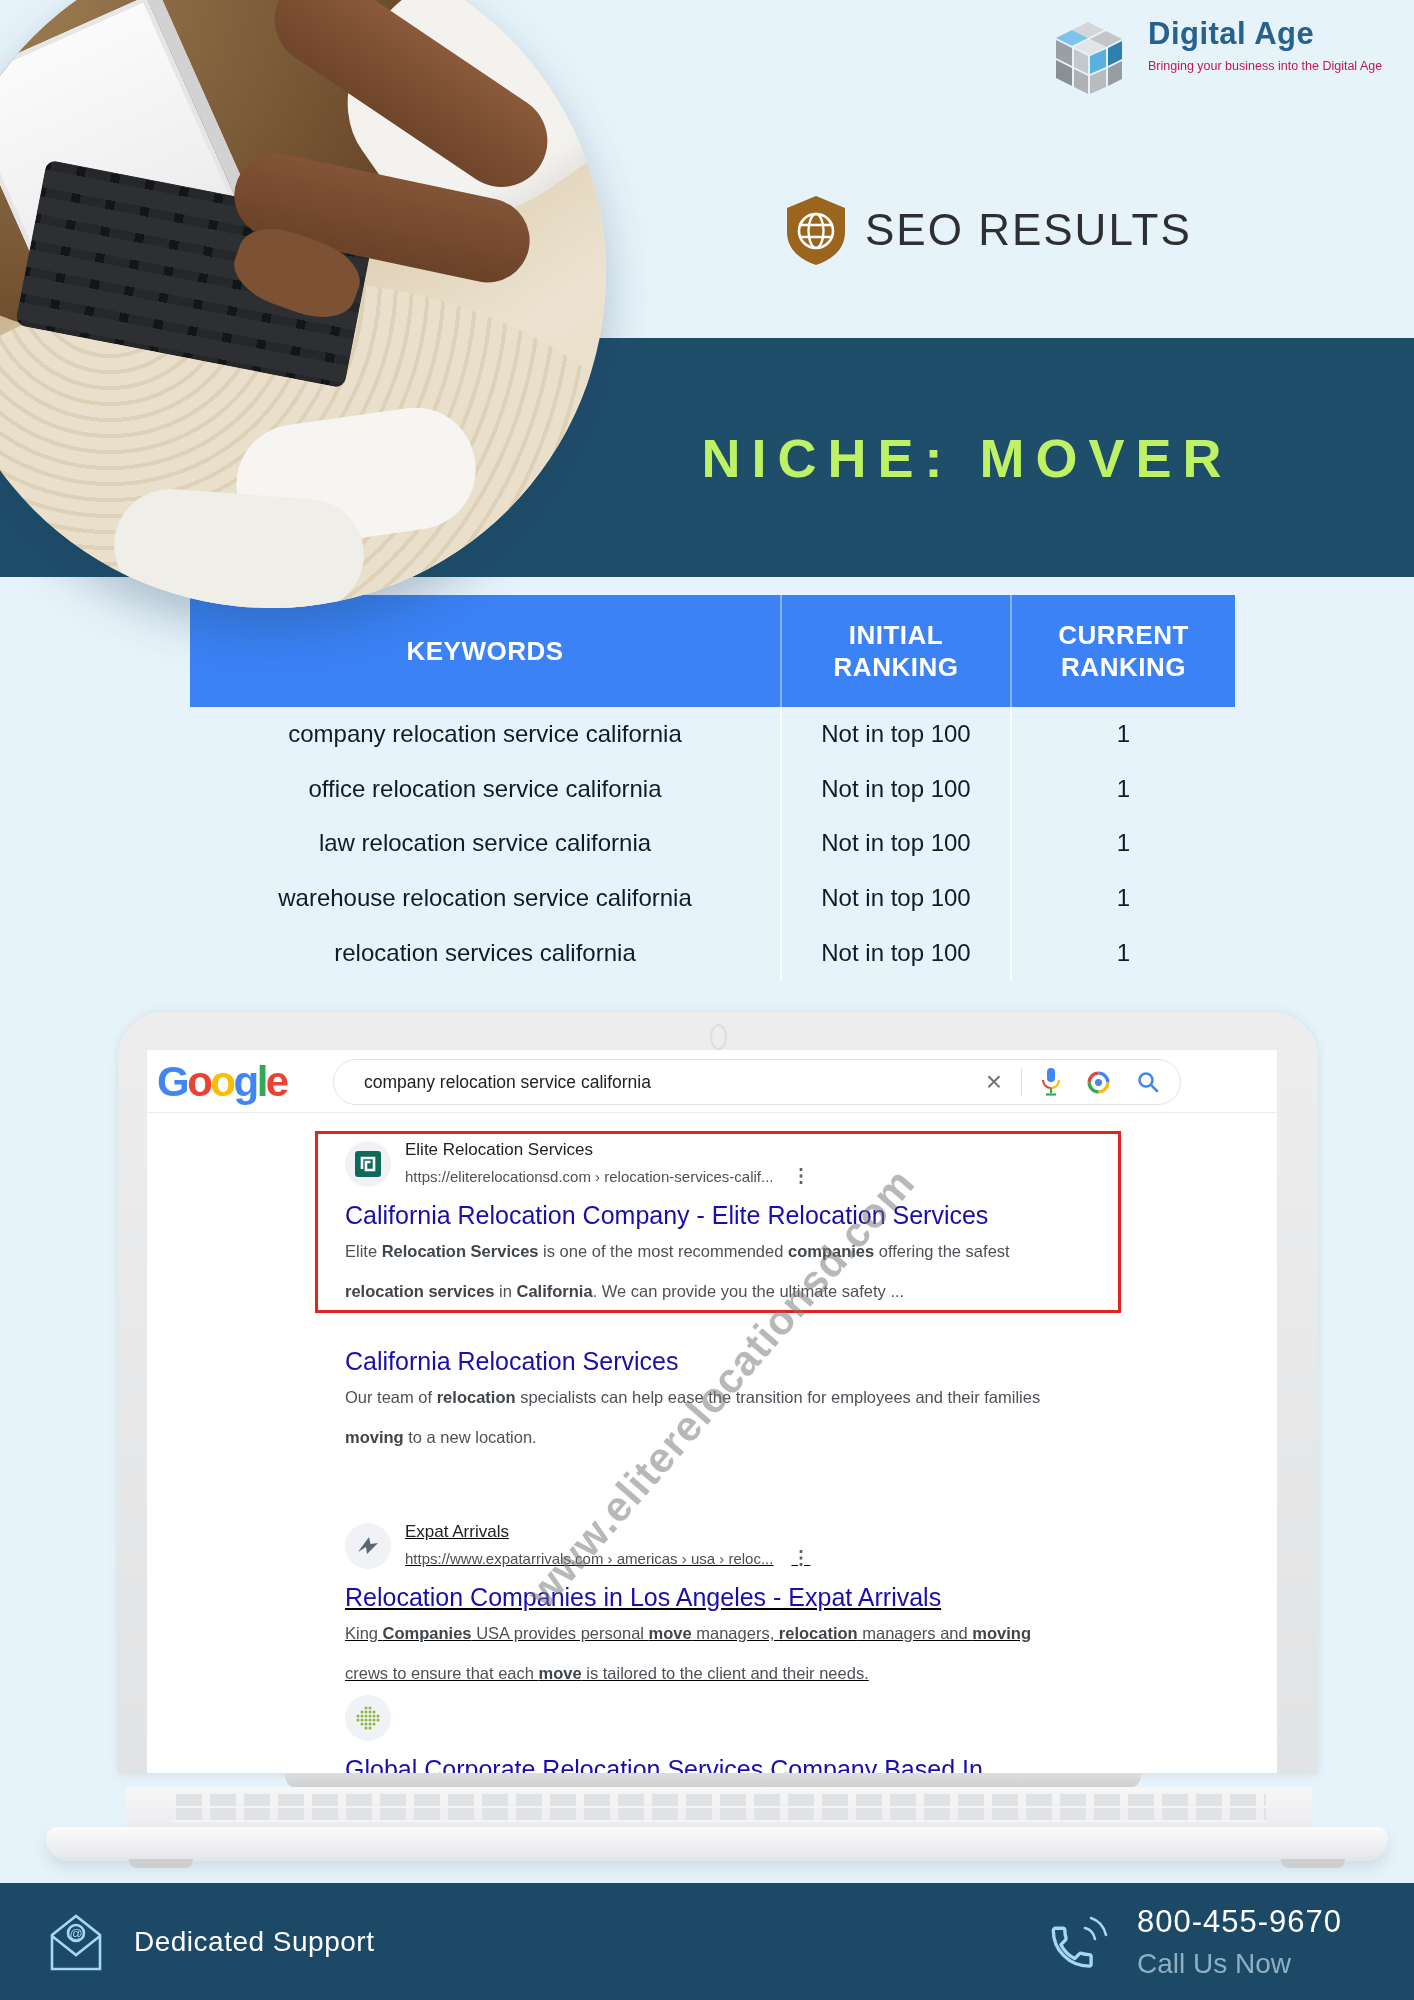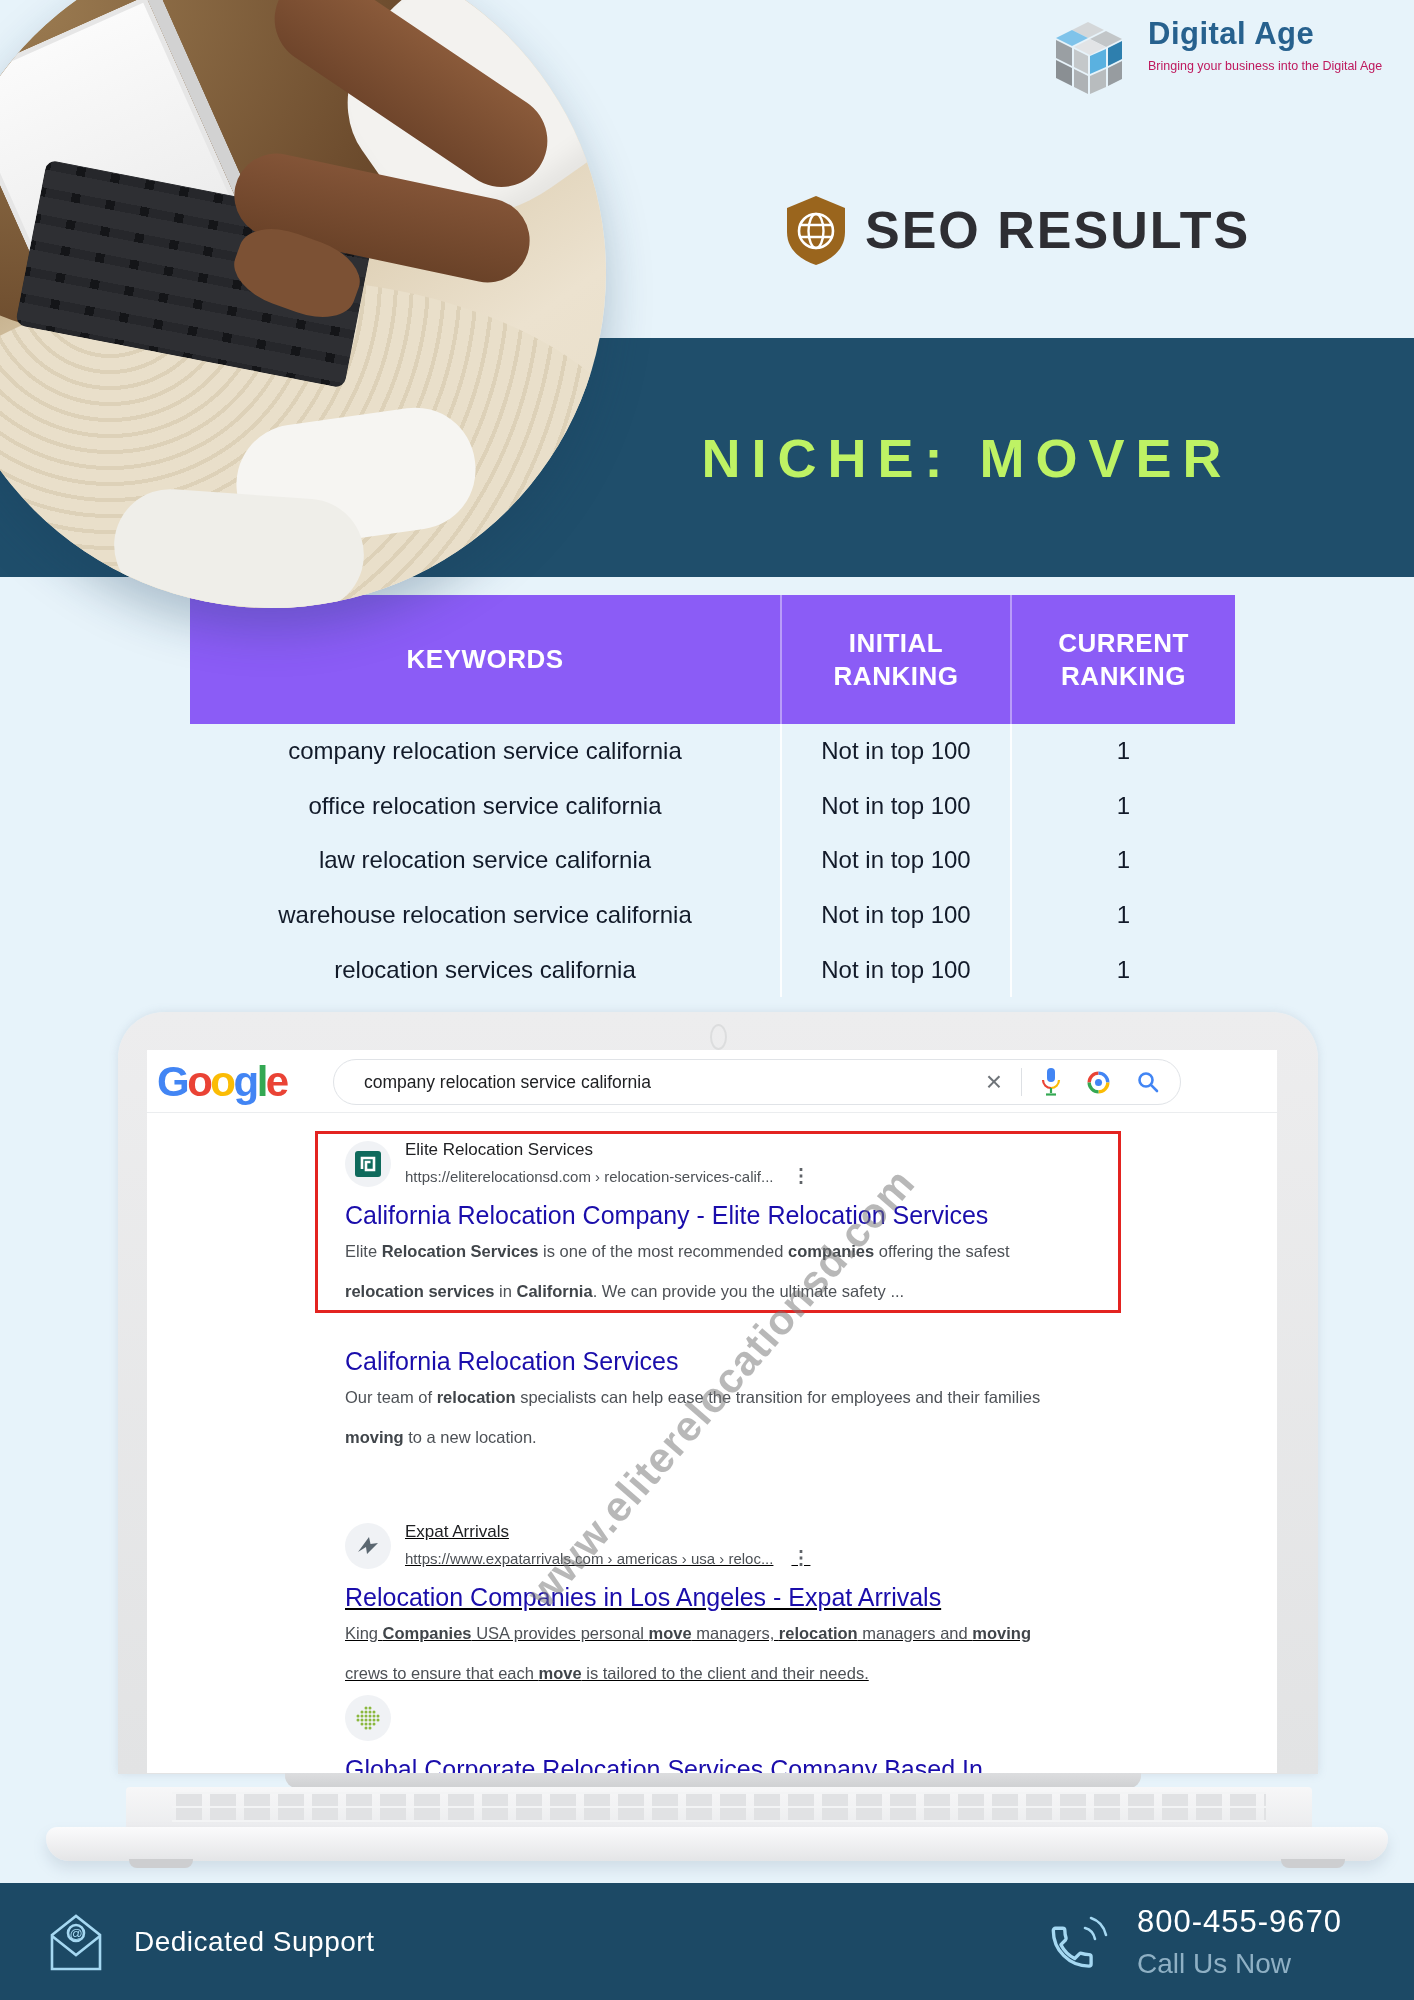--- a/index.html
+++ b/index.html
@@ -32,30 +32,30 @@
   .ph-sock1{left:300px;top:478px;width:240px;height:122px;border-radius:60px;transform:rotate(-8deg);background:#f6f5f2}
   .ph-sock2{left:178px;top:556px;width:250px;height:112px;border-radius:60px;transform:rotate(4deg);background:#efeee9}
 
   
   .brand{position:absolute;left:1042px;top:16px;display:flex;gap:14px;align-items:flex-start;z-index:4}
   .brand-name{font-size:31px;font-weight:700;color:#27618e;letter-spacing:.5px}
   .brand-tagline{font-size:12.5px;color:#be185d;margin-top:7px;white-space:nowrap}
 
   
   .badge{position:absolute;left:785px;top:194px;display:flex;align-items:center;gap:18px;z-index:4}
-  .badge-label{font-size:52px;font-weight:700;color:#2e2e33;letter-spacing:2px}
+  .badge-label{font-size:44px;font-weight:400;color:#2e2e33;letter-spacing:2px}
 
   
   .banner{position:absolute;left:0;top:338px;width:100%;height:239px;background:#1f4e6b;
           display:flex;align-items:center;justify-content:center;padding-left:520px;box-sizing:border-box;z-index:1}
   .banner-title{color:#bef264;font-size:54px;font-weight:700;letter-spacing:11px;margin:0;white-space:nowrap}
 
   
   .rtable{position:absolute;left:190px;top:595px;width:1045px;z-index:2}
-  .thead{display:grid;grid-template-columns:590px 230px 225px;background:#8b5cf6;height:129px}
+  .thead{display:grid;grid-template-columns:590px 230px 225px;background:#3b82f6;height:112px}
   .hcell{display:flex;align-items:center;justify-content:center;color:#fff;font-weight:700;font-size:26px;
          text-align:center;line-height:1.25;letter-spacing:.5px;padding:0 20px;box-sizing:border-box}
   .hcell+.hcell{border-left:2px solid rgba(255,255,255,.4)}
   .trow{display:grid;grid-template-columns:590px 230px 225px;height:54.6px}
   .tcell{display:flex;align-items:center;justify-content:center;font-size:24px;color:#121a29}
   .tcell+.tcell{border-left:2px solid rgba(255,255,255,.85)}
 
   
   .bezel{position:absolute;left:118px;top:1012px;width:1200px;height:762px;
          background:linear-gradient(#ededee,#e2e3e4);border-radius:46px 46px 0 0;

